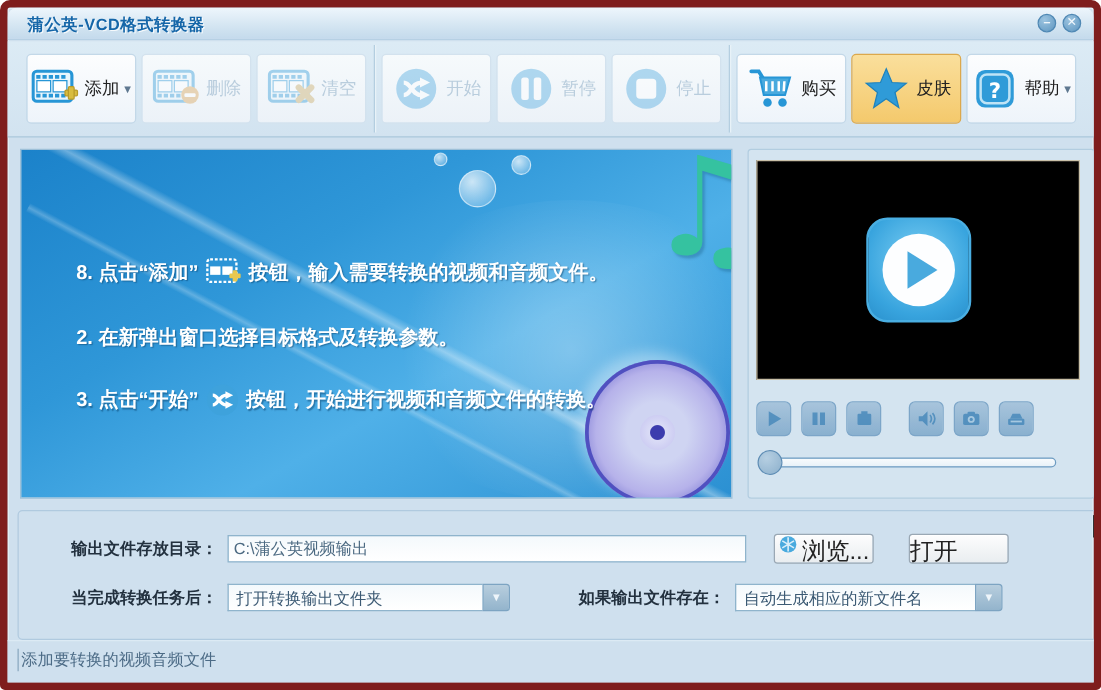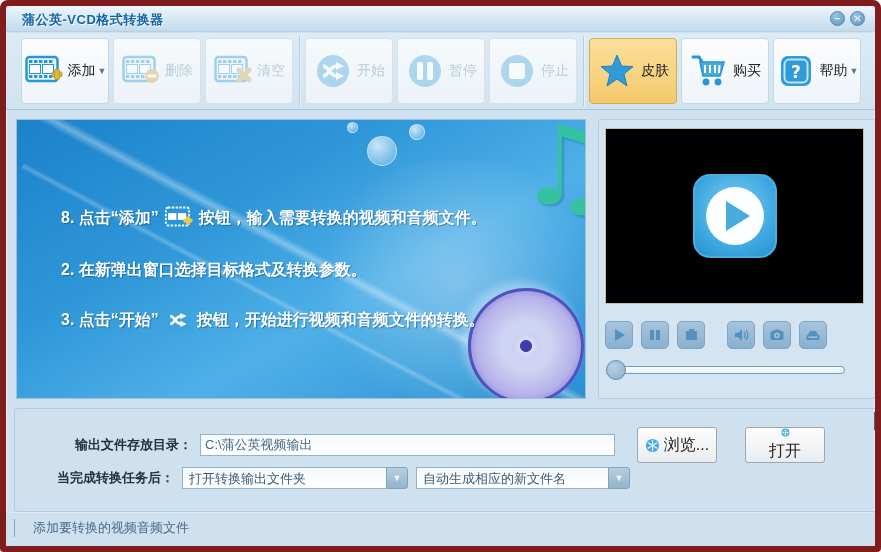--- a/index.html
+++ b/index.html
@@ -29,21 +29,21 @@
   .win-min { right:30px; }
   .win-close { right:10px; }
   
   .toolbar {
     position:absolute; left:0; top:27px; right:0; height:77px;
     background:linear-gradient(#dcebf5,#d2e3f0);
     border-bottom:1px solid #aac8dc;
     display:flex; align-items:center; padding-left:15px;
   }
   .tb-btn {
-    width:88px; height:66px; margin-right:4px; border-radius:4px;
+    width:88px; height:56px; margin-right:4px; border-radius:4px;
     background:linear-gradient(#fcfdfe,#eef4fa);
     border:1px solid #c3d8e8;
     display:flex; align-items:center; justify-content:center; gap:4px;
     cursor:pointer;
   }
   .tb-btn.disabled { background:linear-gradient(#f6fafc,#ecf2f8); border-color:#d3e2ee; cursor:default; }
   .tb-btn.disabled .tb-label { color:#b9cddd; }
   .tb-btn.disabled .tb-icon { opacity:.4; }
   .tb-btn.skin {
     background:linear-gradient(#fadf9c,#f4c96c);
@@ -111,44 +111,44 @@
   .slider-knob { position:absolute; left:-2px; top:-7px; width:20px; height:20px; border-radius:50%;
     background:radial-gradient(circle at 35% 30%, #b6cfe2, #8cb0cc); border:1px solid #5d8cb4; }
   
   .settings {
     position:absolute; left:8px; top:402px; width:864px; height:104px;
     border:1px solid #b0cadf; border-radius:4px;
   }
   .set-row { position:absolute; left:0; right:0; display:flex; align-items:center; }
   .row1 { top:18px; } .row2 { top:58px; }
   .set-label { font-size:13px; font-weight:bold; color:#23313f; }
-  .lbl-outdir { margin-left:60px; }
+  .lbl-outdir { margin-left:42px; }
   .lbl-after  { margin-left:42px; }
   .lbl-exists { margin-left:55px; }
   .dir-input { margin-left:8px; width:415px; height:22px; border:1px solid #8fb4cc;
     background:linear-gradient(#f4f9fc,#fff); font-size:13px; color:#4c6a82; padding:0 4px;
     font-family:"Liberation Sans","DejaVu Sans",sans-serif; }
-  .sm-btn { height:36px; width:80px; margin-left:22px; border-radius:3px;
+  .sm-btn { height:24px; width:80px; margin-left:22px; border-radius:3px;
     background:linear-gradient(#fdfdfd,#e9edf0); border:1px solid #9aa8b4;
-    display:flex; align-items:center; justify-content:center; gap:4px;
-    font-size:16px; color:#222; cursor:pointer; box-shadow:0 1px 0 rgba(255,255,255,.8) inset; }
+    display:flex; justify-content:center; gap:4px;
+    font-size:19px; color:#222; cursor:pointer; box-shadow:0 1px 0 rgba(255,255,255,.8) inset; }
   .btn-open { margin-left:28px;flex-direction:column; }
   .combo { display:flex; height:22px; margin-left:8px; cursor:pointer; }
   .combo-text { height:22px; border:1px solid #8fb4cc; border-right:none;
     background:linear-gradient(#f4f9fc,#fff); font-size:13px; color:#3c5a74;
     padding:2px 6px 0 6px; white-space:nowrap; overflow:hidden; }
   .combo1 .combo-text { width:204px; } .combo2 .combo-text { width:192px; }
   .combo-arrow { width:22px; height:22px; border-radius:0 3px 3px 0;
     background:linear-gradient(#b8cede,#93b4cc); border:1px solid #7da4c2;
     color:#eef5fa; font-size:9px; text-align:center; line-height:20px; }
   
   .statusbar { position:absolute; left:0; bottom:0; right:0; height:34px;
     background:#cfe0ee; border-top:1px solid #dceaf4; }
   .status-text { position:absolute; left:8px; top:6px; font-size:13px; color:#4c6b86;
-    border-left:1px solid #8aa8c0; padding-left:18px; }
+    border-left:1px solid #8aa8c0; padding-left:2px; }
   .cursor-arrow { position:absolute; left:868px; top:406px; }
 </style>
 </head>
 <body>
 
 <div class="window">
 
   <div class="titlebar">
     <span class="title-text">蒲公英-VCD格式转换器</span>
     <div class="win-btn win-min">–</div>
@@ -257,40 +257,40 @@
         <svg width="36" height="36" viewBox="0 0 36 36">
           <circle cx="18" cy="18" r="16" fill="#48a6de"></circle>
           <rect x="10" y="10" width="16" height="16" rx="3" fill="#fff"></rect>
         </svg>
       </span>
       <span class="tb-label">停止</span>
     </div>
 
     <div class="tb-sep"></div>
 
-    <div class="tb-btn skin">
-      <span class="tb-icon">
-        <svg width="36" height="36" viewBox="0 0 36 36">
-          <polygon points="18,2 22.6,13 34,13.6 25,21 28,33 18,26 8,33 11,21 2,13.6 13.4,13" fill="#2f9bd8" stroke="#1f82bc" stroke-width="1"></polygon>
-        </svg>
-      </span>
-      <span class="tb-label">皮肤</span>
-    </div>
-
     <div class="tb-btn">
       <span class="tb-icon">
         <svg width="38" height="36" viewBox="0 0 38 36">
           <path d="M3 4 L9 4 L12 9" stroke="#2796d6" stroke-width="3" fill="none" stroke-linecap="round"></path>
           <path d="M10 9 L34 9 L30 23 L13 23 Z" fill="#49aade" stroke="#2796d6" stroke-width="1.6"></path>
           <path d="M15 12 L15 20 M20 12 L20 20 M25 12 L25 20 M29.5 12 L29 20" stroke="#fff" stroke-width="2"></path>
           <circle cx="16" cy="29" r="3.4" fill="#2796d6"></circle>
           <circle cx="28" cy="29" r="3.4" fill="#2796d6"></circle>
         </svg>
       </span>
       <span class="tb-label">购买</span>
+    </div>
+
+    <div class="tb-btn skin">
+      <span class="tb-icon">
+        <svg width="36" height="36" viewBox="0 0 36 36">
+          <polygon points="18,2 22.6,13 34,13.6 25,21 28,33 18,26 8,33 11,21 2,13.6 13.4,13" fill="#2f9bd8" stroke="#1f82bc" stroke-width="1"></polygon>
+        </svg>
+      </span>
+      <span class="tb-label">皮肤</span>
     </div>
 
     <div class="tb-btn">
       <span class="tb-icon">
         <svg width="36" height="36" viewBox="0 0 36 36">
           <rect x="3" y="3" width="30" height="30" rx="7" fill="#2f9bd8"></rect>
           <rect x="6.5" y="6.5" width="23" height="23" rx="5" fill="none" stroke="#bfe4f6" stroke-width="2"></rect>
           <text x="18" y="25" font-size="17" font-weight="bold" fill="#ffffff" text-anchor="middle" font-family="DejaVu Sans, sans-serif">?</text>
         </svg>
       </span>
@@ -424,20 +424,21 @@
         <span>打开</span>
       </div>
     </div>
 
     <div class="set-row row2">
       <span class="set-label lbl-after">当完成转换任务后：</span>
       <div class="combo combo1">
         <div class="combo-text">打开转换输出文件夹</div>
         <div class="combo-arrow">▼</div>
       </div>
+      <span class="set-label lbl-exists">如果输出文件存在：</span>
       <div class="combo combo2">
         <div class="combo-text">自动生成相应的新文件名</div>
         <div class="combo-arrow">▼</div>
       </div>
     </div>
   </div>
 
   <div class="statusbar">
     <span class="status-text">添加要转换的视频音频文件</span>
   </div>

